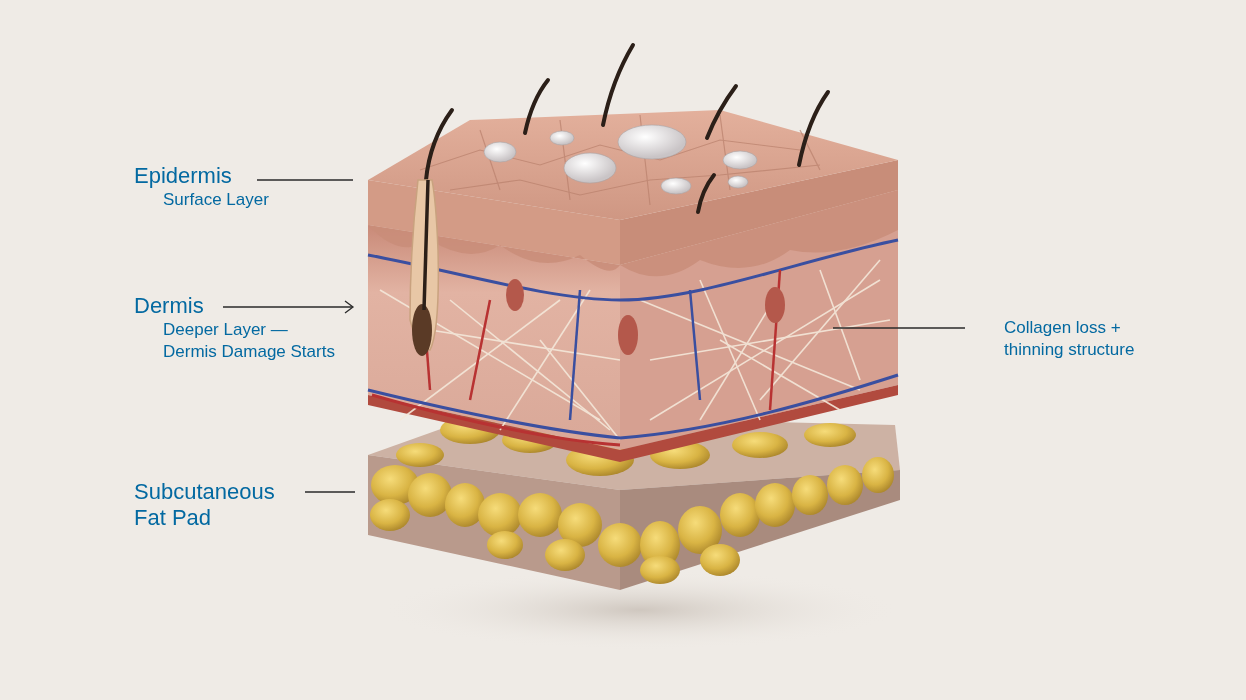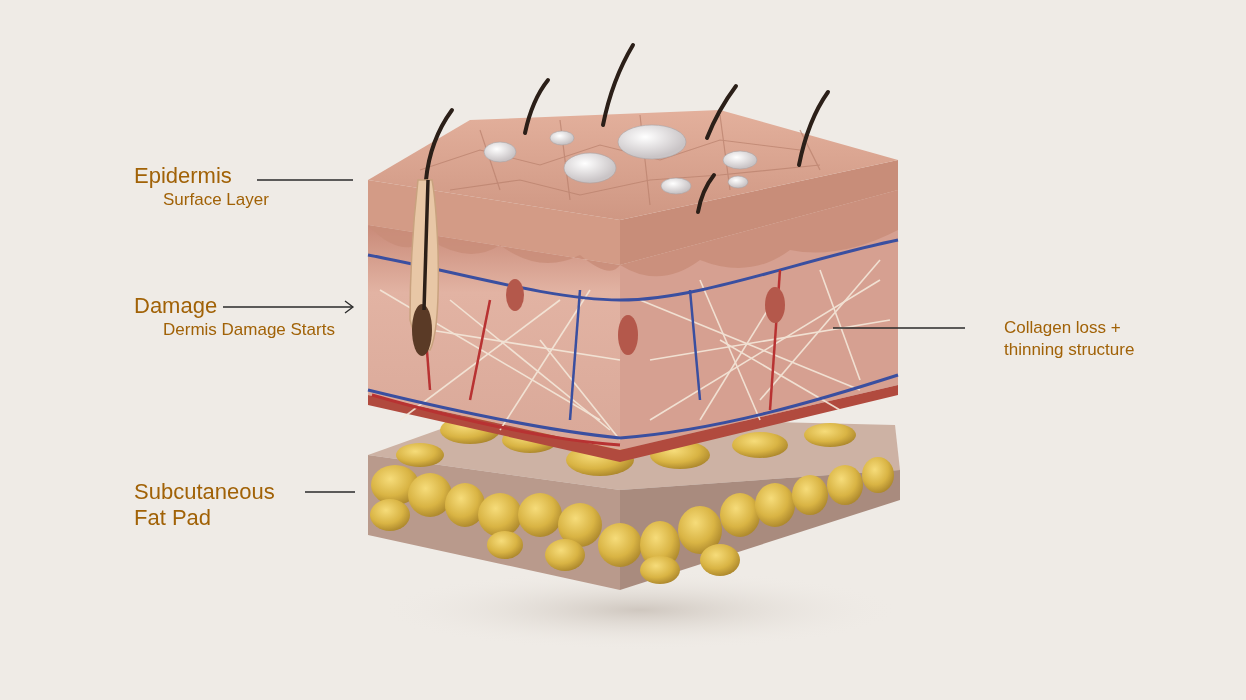--- a/index.html
+++ b/index.html
@@ -1,18 +1,18 @@
 <!DOCTYPE html>
 <html><head>
 <meta charset="utf-8">
 <style>
   html,body{margin:0;padding:0;}
   body{width:1246px;height:700px;overflow:hidden;background:#efebe6;font-family:"Liberation Sans",sans-serif;position:relative;}
   .stage{position:absolute;left:0;top:0;width:1246px;height:700px;}
-  .label{position:absolute;color:#a16207;}
+  .label{position:absolute;color:#0369a1;}
   .label .title{font-size:22px;line-height:26px;}
   .label .sub{font-size:17px;line-height:22px;margin-left:29px;}
   .right .sub{font-size:17px;line-height:22px;}
   svg{position:absolute;left:0;top:0;}
 </style>
 </head>
 <body>
 
 <div class="stage">
 
@@ -161,21 +161,22 @@
       <line x1="305" y1="492" x2="355" y2="492"></line>
     </g>
   </svg>
 
   <div class="label" style="left:134px;top:163px;">
     <div class="title">Epidermis</div>
     <div class="sub">Surface Layer</div>
   </div>
 
   <div class="label" style="left:134px;top:293px;">
-    <div class="title">Damage</div>
+    <div class="title">Dermis</div>
+    <div class="sub">Deeper Layer —</div>
     <div class="sub">Dermis Damage Starts</div>
   </div>
 
   <div class="label" style="left:134px;top:479px;">
     <div class="title">Subcutaneous</div>
     <div class="title">Fat Pad</div>
   </div>
 
   <div class="label right" style="left:975px;top:317px;">
     <div class="sub">Collagen loss +</div>

